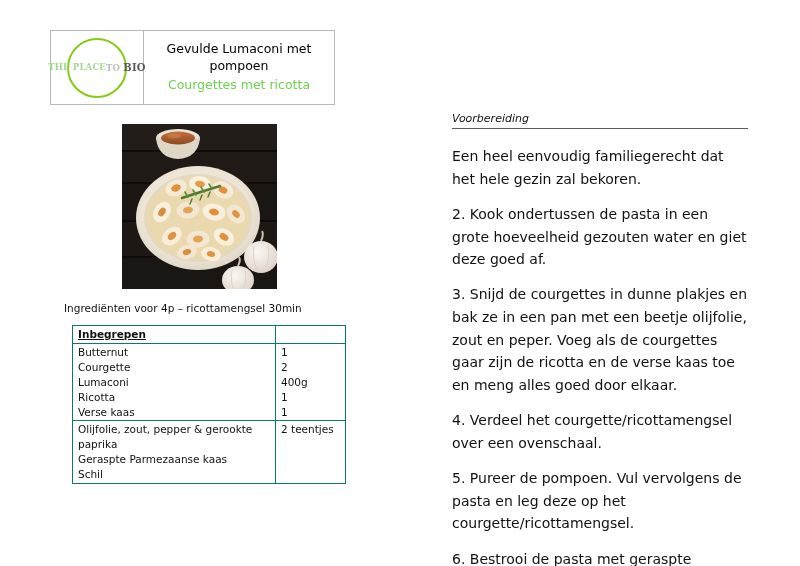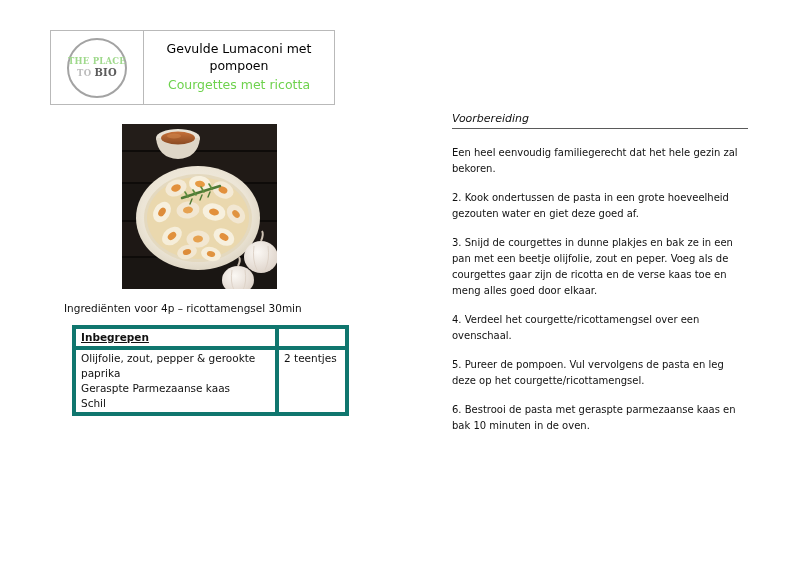--- a/index.html
+++ b/index.html
@@ -45,23 +45,22 @@
     box-sizing: border-box;
     display: flex;
     align-items: center;
     justify-content: center;
     flex: 0 0 93px;
   }
   .logo-circle {
     width: 56px;
     height: 56px;
     border-radius: 50%;
-    border: 2px solid #a3a3a3;
+    border: 2px solid #84cc16;
     display: flex;
-    flex-direction: column;
     align-items: center;
     justify-content: center;
     line-height: 1.05;
   }
   .logo-line1 {
     font-family: "DejaVu Serif", serif;
     font-size: 8.5px;
     letter-spacing: 0.2px;
     color: #9fd98c;
     font-weight: 700;
@@ -135,21 +134,21 @@
   .ingr-table {
     position: absolute;
     left: 22px;
     top: 295px;
     width: 273px;
     border-collapse: collapse;
     table-layout: fixed;
     font-size: 10.5px;
   }
   .ingr-table td, .ingr-table th {
-    border: 4px solid #0f766e;
+    border: 1px solid #0f766e;
     padding: 1px 5px;
     text-align: left;
     vertical-align: top;
     font-weight: normal;
     line-height: 1.42;
   }
   .col-name { width: 203px; }
   .col-qty  { width: 70px; }
   .hdr-cell {
     font-weight: bold;
@@ -177,21 +176,21 @@
     color: #111;
     padding-bottom: 3px;
   }
   .prep-rule {
     border-bottom: 1px solid #5a5a5a;
     width: 296px;
     height: 0;
     margin-bottom: 16px;
   }
   .prep-para {
-    font-size: 10px;
+    font-size: 14px;
     line-height: 1.62;
     color: #111;
     margin-bottom: 12.5px;
     text-align: left;
   }
   .prep-para:last-child { margin-bottom: 0; }
 </style>
 </head>
 <body>
 
@@ -304,20 +303,40 @@
       <thead>
         <tr>
           <th>
             <span class="hdr-cell">Inbegrepen</span>
           </th>
           <th></th>
         </tr>
       </thead>
       <tbody>
         <tr>
+          <td>
+            <div class="cellstack">
+              <div>Butternut</div>
+              <div>Courgette</div>
+              <div>Lumaconi</div>
+              <div>Ricotta</div>
+              <div>Verse kaas</div>
+            </div>
+          </td>
+          <td>
+            <div class="cellstack">
+              <div>1</div>
+              <div>2</div>
+              <div>400g</div>
+              <div>1</div>
+              <div>1</div>
+            </div>
+          </td>
+        </tr>
+        <tr>
           <td class="group-cell">
             <div class="cellstack">
               <div>Olijfolie, zout, pepper &amp; gerookte</div>
               <div>paprika</div>
               <div>Geraspte Parmezaanse kaas</div>
               <div>Schil</div>
             </div>
           </td>
           <td class="qty-bottom">2 teentjes</td>
         </tr>

